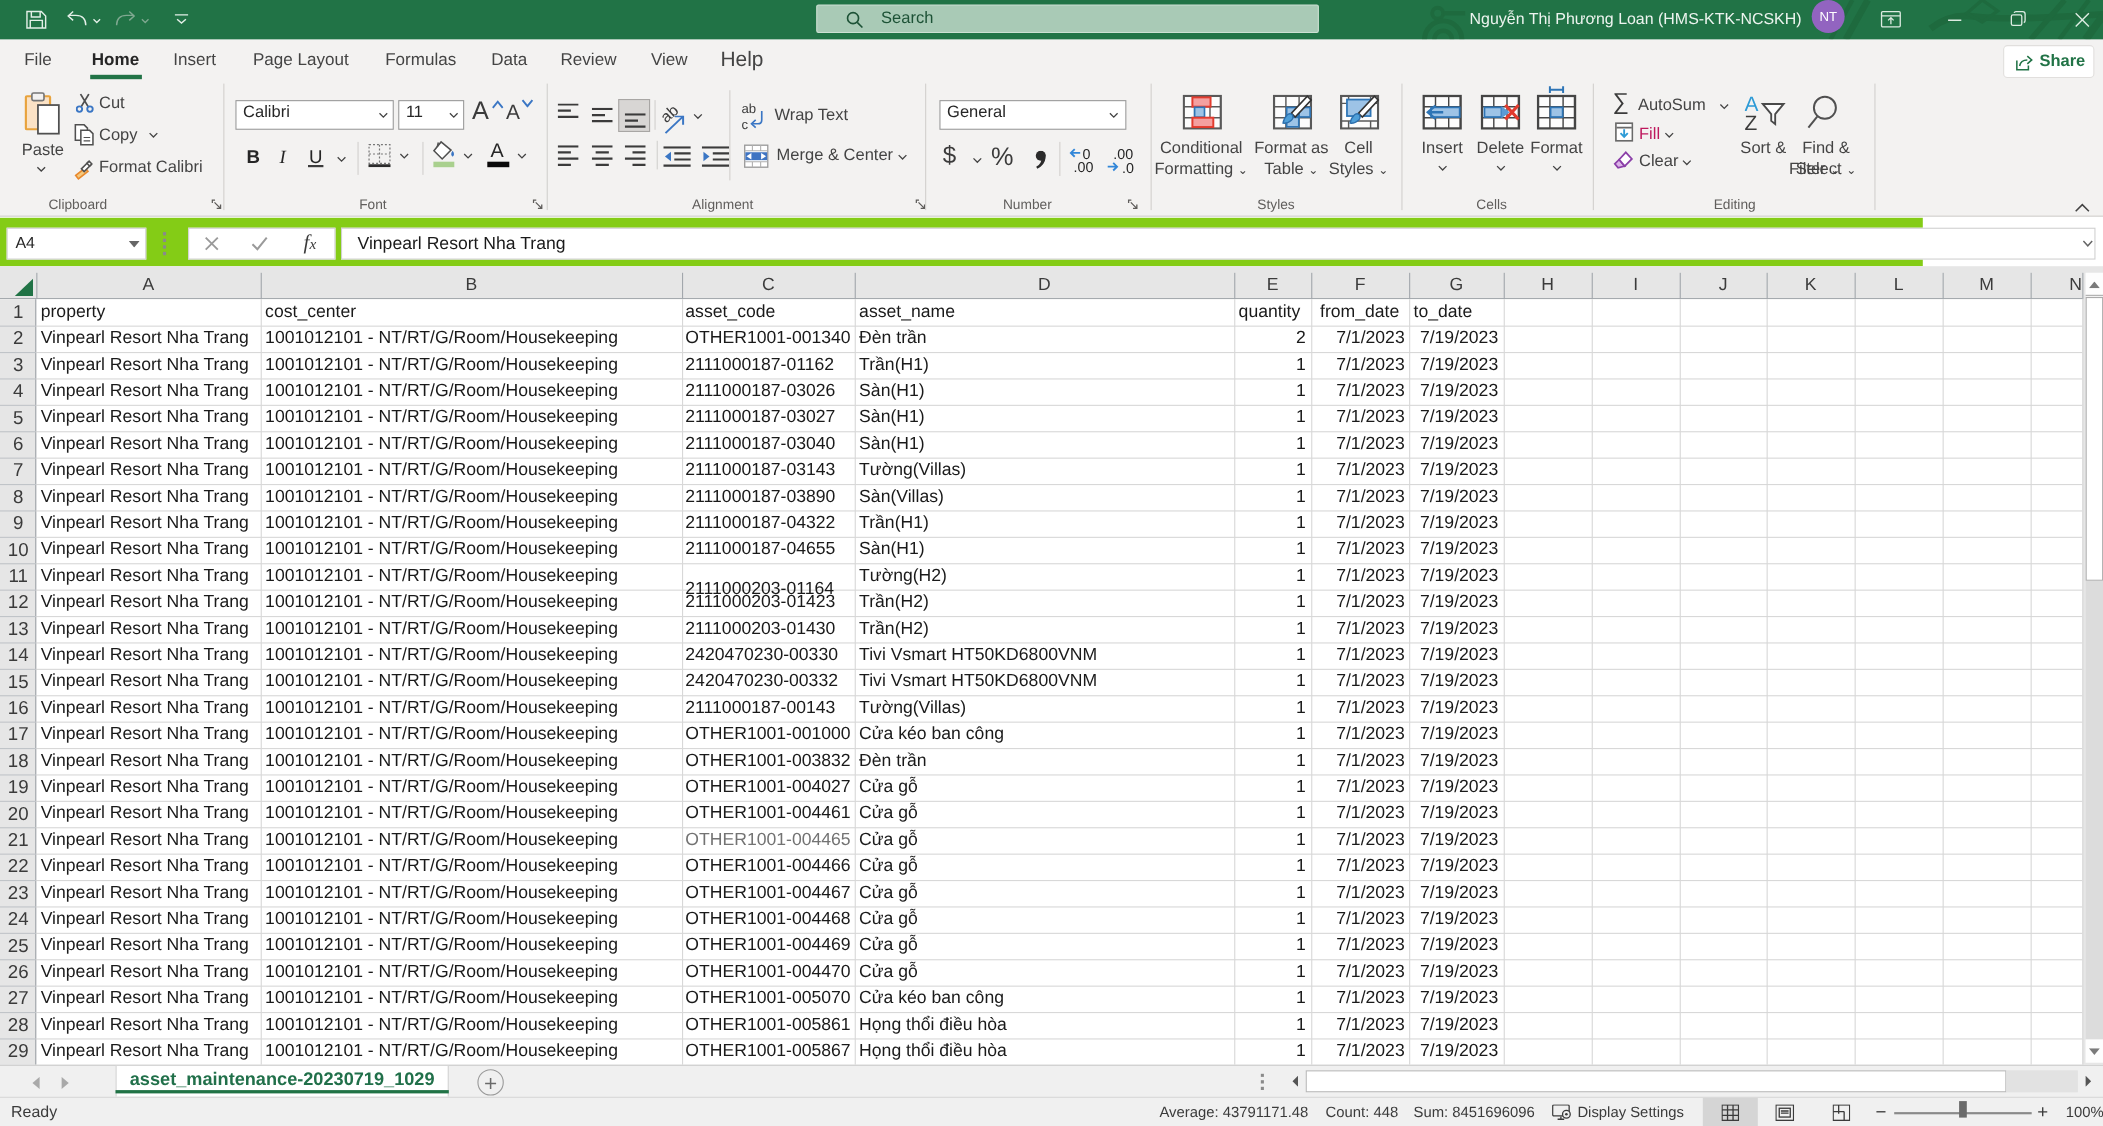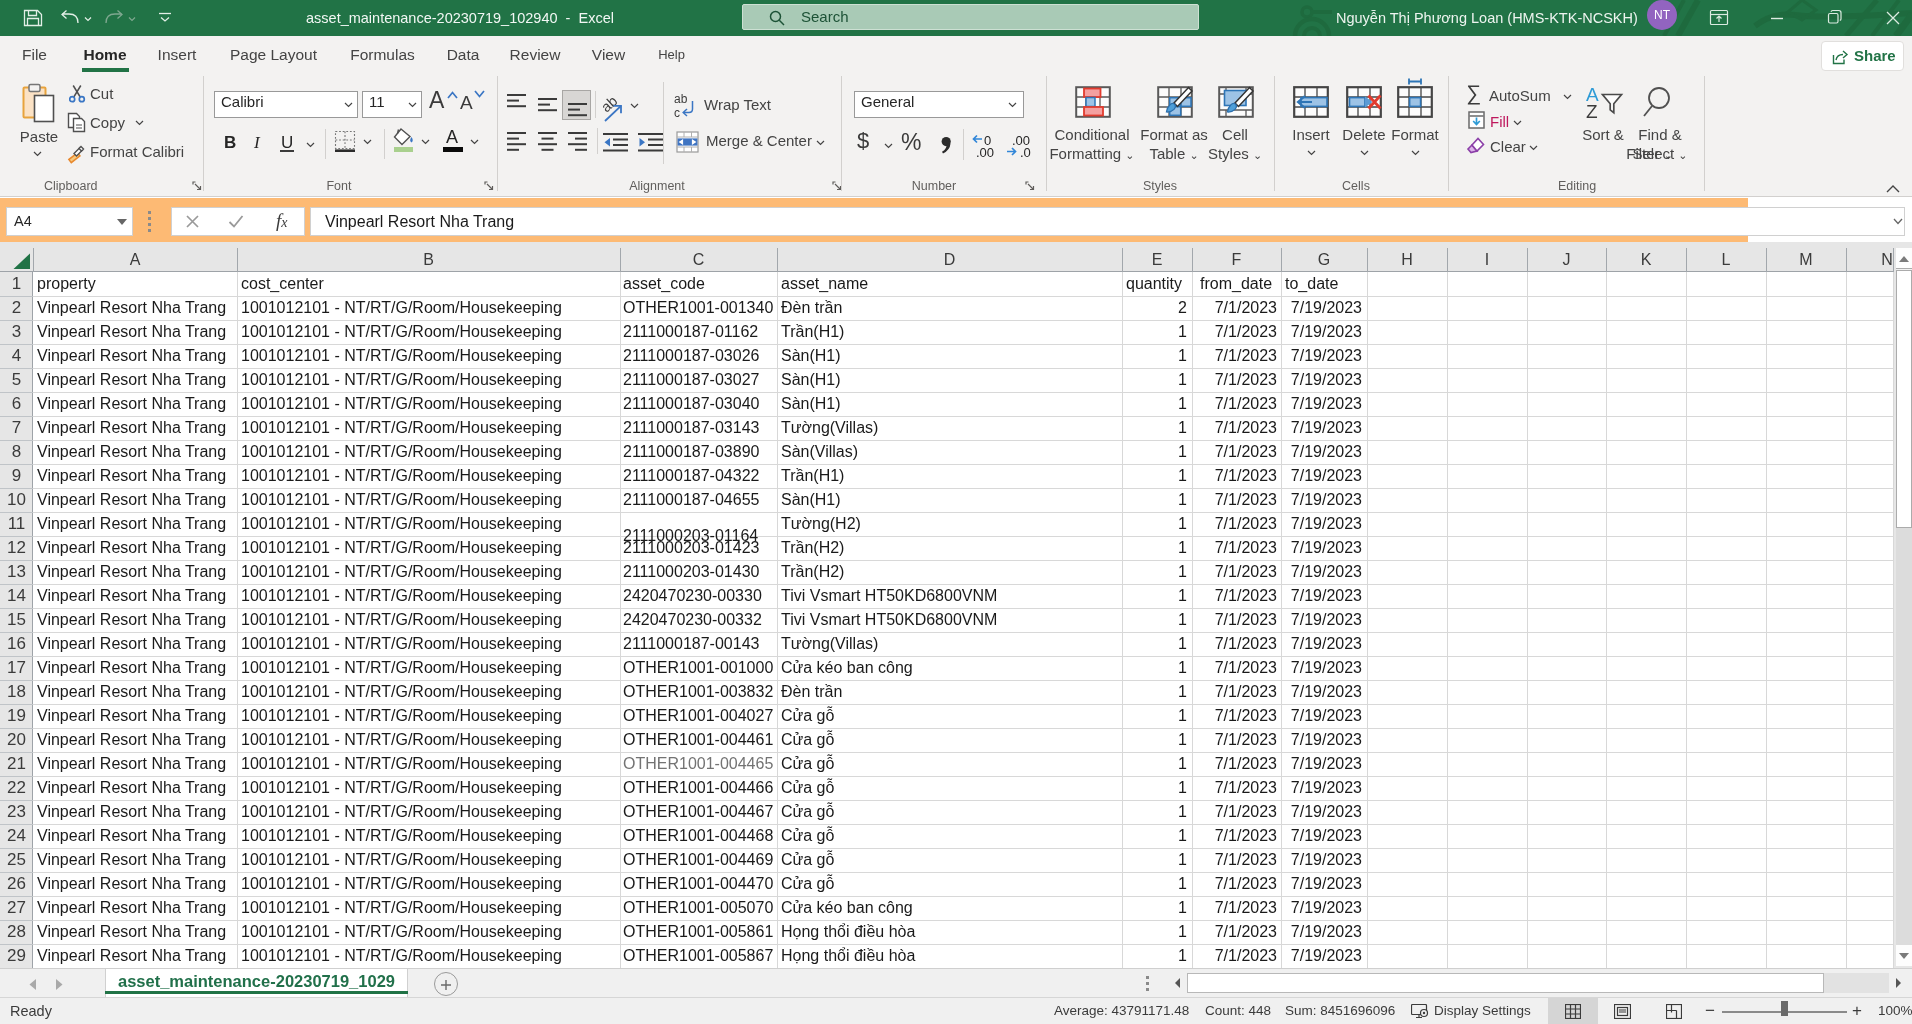--- a/index.html
+++ b/index.html
@@ -36,21 +36,20 @@
       </g>
       <g stroke="#7fa890" fill="none" stroke-width="1.3">
         <path d="M84 16 q0 -9 9 -9 h7 M95.5 3.5 l4.5 4 -4.5 4"></path>
         <path d="M107 10.5 l3 3 3 -3" stroke-width="1.2"></path>
       </g>
       <g stroke="#e3efe7" fill="none" stroke-width="1.3">
         <path d="M137 6.5 h12"></path>
         <path d="M139 10.5 l4 3.5 4 -3.5"></path>
       </g>
     </svg>
-<div class="ab tt" style="left:306px;top:0;height:36px;line-height:36px;color:#f2f7f4;font-size:14.5px;">asset_maintenance-20230719_102940&nbsp;&nbsp;-&nbsp;&nbsp;Excel</div>
 <div class="ab tt" style="left:1336px;top:0;width:300px;height:36px;line-height:36px;color:#edf4ef;font-size:14.5px;">Nguyễn Thị Phương Loan (HMS-KTK-NCSKH)</div>
 <div class="ab" style="left:742px;top:4px;width:457px;height:26px;background:#a9cab6;border:1px solid #cde0d3;border-radius:2px;">
       <svg class="ab" style="left:26px;top:5px;" width="16" height="16" viewBox="0 0 16 16">
         <g stroke="#1d5236" fill="none" stroke-width="1.5">
           <circle cx="6.5" cy="6.5" r="5"></circle>
           <path d="M10.3 10.3 L15 15"></path>
         </g>
       </svg>
       <div class="ab tt" style="left:58px;top:0;height:24px;line-height:24px;font-size:15px;color:#1d5236;">Search</div>
     </div>
@@ -69,21 +68,21 @@
 </div>
 <div class="ab" style="left:0;top:36px;width:1912px;height:161px;background:#f3f2f1;border-bottom:1px solid #d2d0ce;">
 <div class="ab tt" style="left:22px;top:8px;width:23px;height:22px;line-height:22px;font-size:15.5px;color:#444;font-weight:400;text-align:center;">File</div>
 <div class="ab tt" style="left:82px;top:8px;width:46px;height:22px;line-height:22px;font-size:15.5px;color:#262626;font-weight:700;text-align:center;">Home</div>
 <div class="ab tt" style="left:156px;top:8px;width:42px;height:22px;line-height:22px;font-size:15.5px;color:#444;font-weight:400;text-align:center;">Insert</div>
 <div class="ab tt" style="left:227px;top:8px;width:93px;height:22px;line-height:22px;font-size:15.5px;color:#444;font-weight:400;text-align:center;">Page Layout</div>
 <div class="ab tt" style="left:348px;top:8px;width:69px;height:22px;line-height:22px;font-size:15.5px;color:#444;font-weight:400;text-align:center;">Formulas</div>
 <div class="ab tt" style="left:445px;top:8px;width:36px;height:22px;line-height:22px;font-size:15.5px;color:#444;font-weight:400;text-align:center;">Data</div>
 <div class="ab tt" style="left:509px;top:8px;width:52px;height:22px;line-height:22px;font-size:15.5px;color:#444;font-weight:400;text-align:center;">Review</div>
 <div class="ab tt" style="left:591px;top:8px;width:35px;height:22px;line-height:22px;font-size:15.5px;color:#444;font-weight:400;text-align:center;">View</div>
-<div class="ab tt" style="left:655px;top:8px;width:33px;height:22px;line-height:22px;font-size:13px;color:#444;font-weight:400;text-align:center;">Help</div>
+<div class="ab tt" style="left:655px;top:8px;width:33px;height:22px;line-height:22px;font-size:19px;color:#444;font-weight:400;text-align:center;">Help</div>
 <div class="ab" style="left:82px;top:32px;width:47px;height:4px;background:#217346;"></div>
 <div class="ab" style="left:1821px;top:5px;width:83px;height:30px;background:#fff;border:1px solid #e1dfdd;border-radius:4px;">
       <svg class="ab" style="left:10px;top:7px;" width="17" height="16" viewBox="0 0 17 16">
         <g stroke="#217346" fill="none" stroke-width="1.4">
           <path d="M1.5 6 v8.5 h10.5 v-4"></path>
           <path d="M4 11 q1-5.5 7-5.5 M11 2 l4 3.5 -4 3.5"></path>
         </g>
       </svg>
       <div class="ab tt" style="left:32px;top:0;height:28px;line-height:28px;color:#217346;font-size:15px;font-weight:700;">Share</div>
     </div>
@@ -430,21 +429,21 @@
     </g>
   </svg>
 
 <div class="ab tt" style="left:1590px;top:126px;width:140px;text-align:center;font-size:15px;color:#444;">Find &amp;</div>
 <div class="ab tt" style="left:1590px;top:145px;width:140px;text-align:center;font-size:15px;color:#444;">Select <span style="font-size:11px">⌄</span></div>
 <div class="ab tt" style="left:1517px;top:179px;width:120px;text-align:center;font-size:12.5px;color:#605e5c;">Editing</div>
 <div class="ab" style="left:1704px;top:76px;width:1px;height:115px;background:#d2d0ce;"></div>
 <svg class="ab" style="left:1886px;top:184px;" width="14" height="9" viewBox="0 0 14 9">
     <path d="M1 8 L7 2 L13 8" stroke="#444" fill="none" stroke-width="1.4"></path>
   </svg>
-<div class="ab" style="left:0;top:198px;width:1748px;height:44px;background:#fdba74;">
+<div class="ab" style="left:0;top:198px;width:1748px;height:44px;background:#84cc16;">
 <div class="ab" style="left:6px;top:9px;width:127px;height:29px;background:#fff;border:1px solid #d0d0d0;"></div>
 <div class="ab tt" style="left:14px;top:9px;height:29px;line-height:29px;font-size:14.5px;color:#262626;">A4</div>
 <svg class="ab" style="left:117px;top:21px;" width="10" height="6" viewBox="0 0 10 6">
       <path d="M0 0 L5 6 L10 0 z" fill="#666"></path>
     </svg>
 <svg class="ab" style="left:148px;top:13px;" width="4" height="22" viewBox="0 0 4 22">
       <g fill="#8a8a8a">
         <rect y="0" width="3" height="3"></rect>
         <rect y="6" width="3" height="3"></rect>
         <rect y="12" width="3" height="3"></rect>

